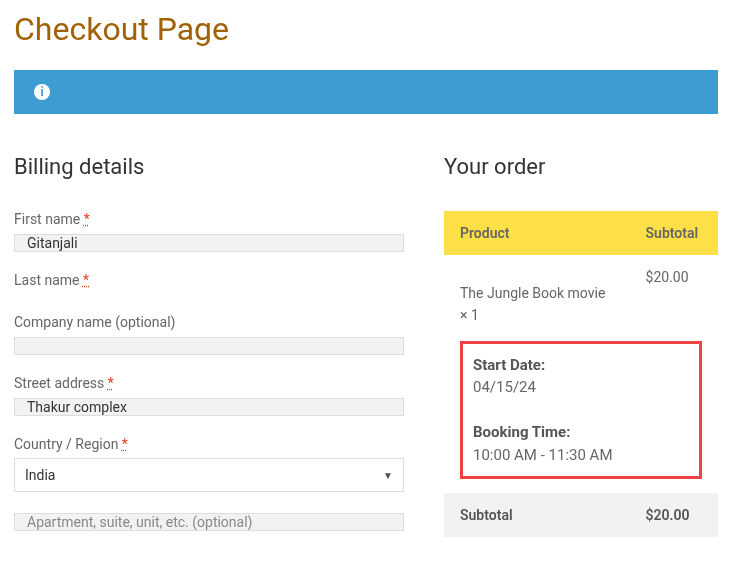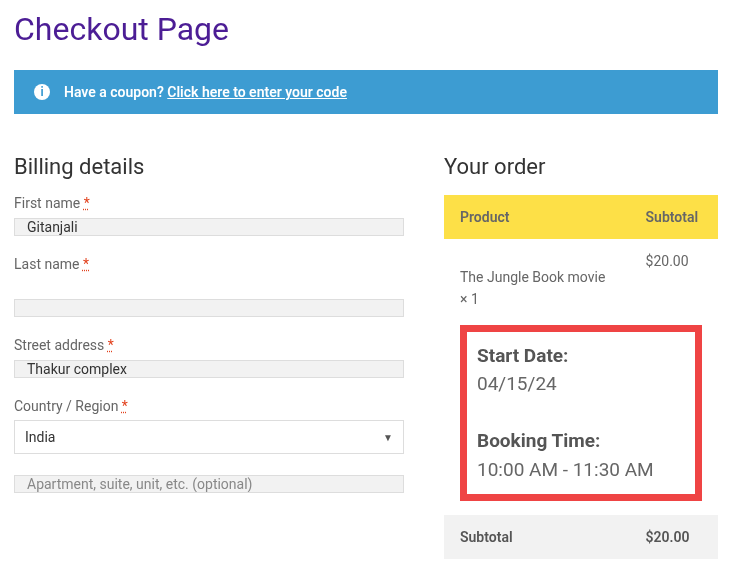--- a/index.html
+++ b/index.html
@@ -10,21 +10,21 @@
     body {
       font-family: -apple-system, BlinkMacSystemFont, "Segoe UI", Roboto, Helvetica, Arial, sans-serif;
       background: #fff;
       color: #333;
       padding: 10px 14px;
       width: 732px;
     }
     h1.page-title {
       font-size: 32px;
       font-weight: 400;
-      color: #4c1d95;
+      color: #a16207;
       margin-bottom: 22px;
     }
     .coupon-banner {
       background: #3d9cd2;
       padding: 14px 20px;
       display: flex;
       align-items: center;
       color: #fff;
       font-size: 14px;
       margin-bottom: 40px;
@@ -58,21 +58,21 @@
     .col-left {
       flex: 0 0 390px;
     }
     .col-right {
       flex: 1;
     }
     h3.section-heading {
       font-size: 22px;
       font-weight: 400;
       color: #333;
-      margin-bottom: 16px;
+      margin-bottom: 32px;
     }
     .form-row {
       margin-bottom: 20px;
       flex-direction: column;
     }
     .form-row.two-col {
       display: flex;
       gap: 20px;
     }
     .form-row.two-col > div {
@@ -128,46 +128,43 @@
       font-weight: 600;
     }
     .order-body td {
       color: #666;
     }
     .product-name {
       line-height: 1.6;
       margin-top: 13px;
     }
     .booking-box {
-      border: 7px solid #ef4444;
+      border: 3px solid #ef4444;
       padding: 10px 10px;
       color: #666;
-      font-size: 19px;
+      font-size: 15px;
       line-height: 1.5;
     }
     .booking-box strong {
       font-weight: 700;
       color: #555;
     }
     .subtotal-row td {
       background: #f2f2f2;
       font-weight: 600;
       color: #555;
     }
   </style>
 </head>
 <body>
 
 <h1 class="page-title">Checkout Page</h1>
 
 <div class="coupon-banner">
   <span class="info-icon">i</span>
-  <span>
-    <span class="coupon-text">Have a coupon? </span><span class="coupon-link">Click here to enter your code</span>
-  </span>
 </div>
 
 <div class="columns">
   <div class="col-left">
     <h3 class="section-heading">Billing details</h3>
 
     <div class="form-row two-col">
       <div>
         <label>
           <span>First name</span>
@@ -177,20 +174,21 @@
       </div>
       <div>
         <label>
           <span>Last name</span>
           <span class="required">*</span>
         </label>
       </div>
     </div>
 
     <div class="form-row">
+      <label>Company name (optional)</label>
       <input type="text" value="" style="">
     </div>
 
     <div class="form-row">
       <label>
         <span>Street address</span>
         <span class="required">*</span>
       </label>
       <input type="text" value="Thakur complex" style="">
     </div>

